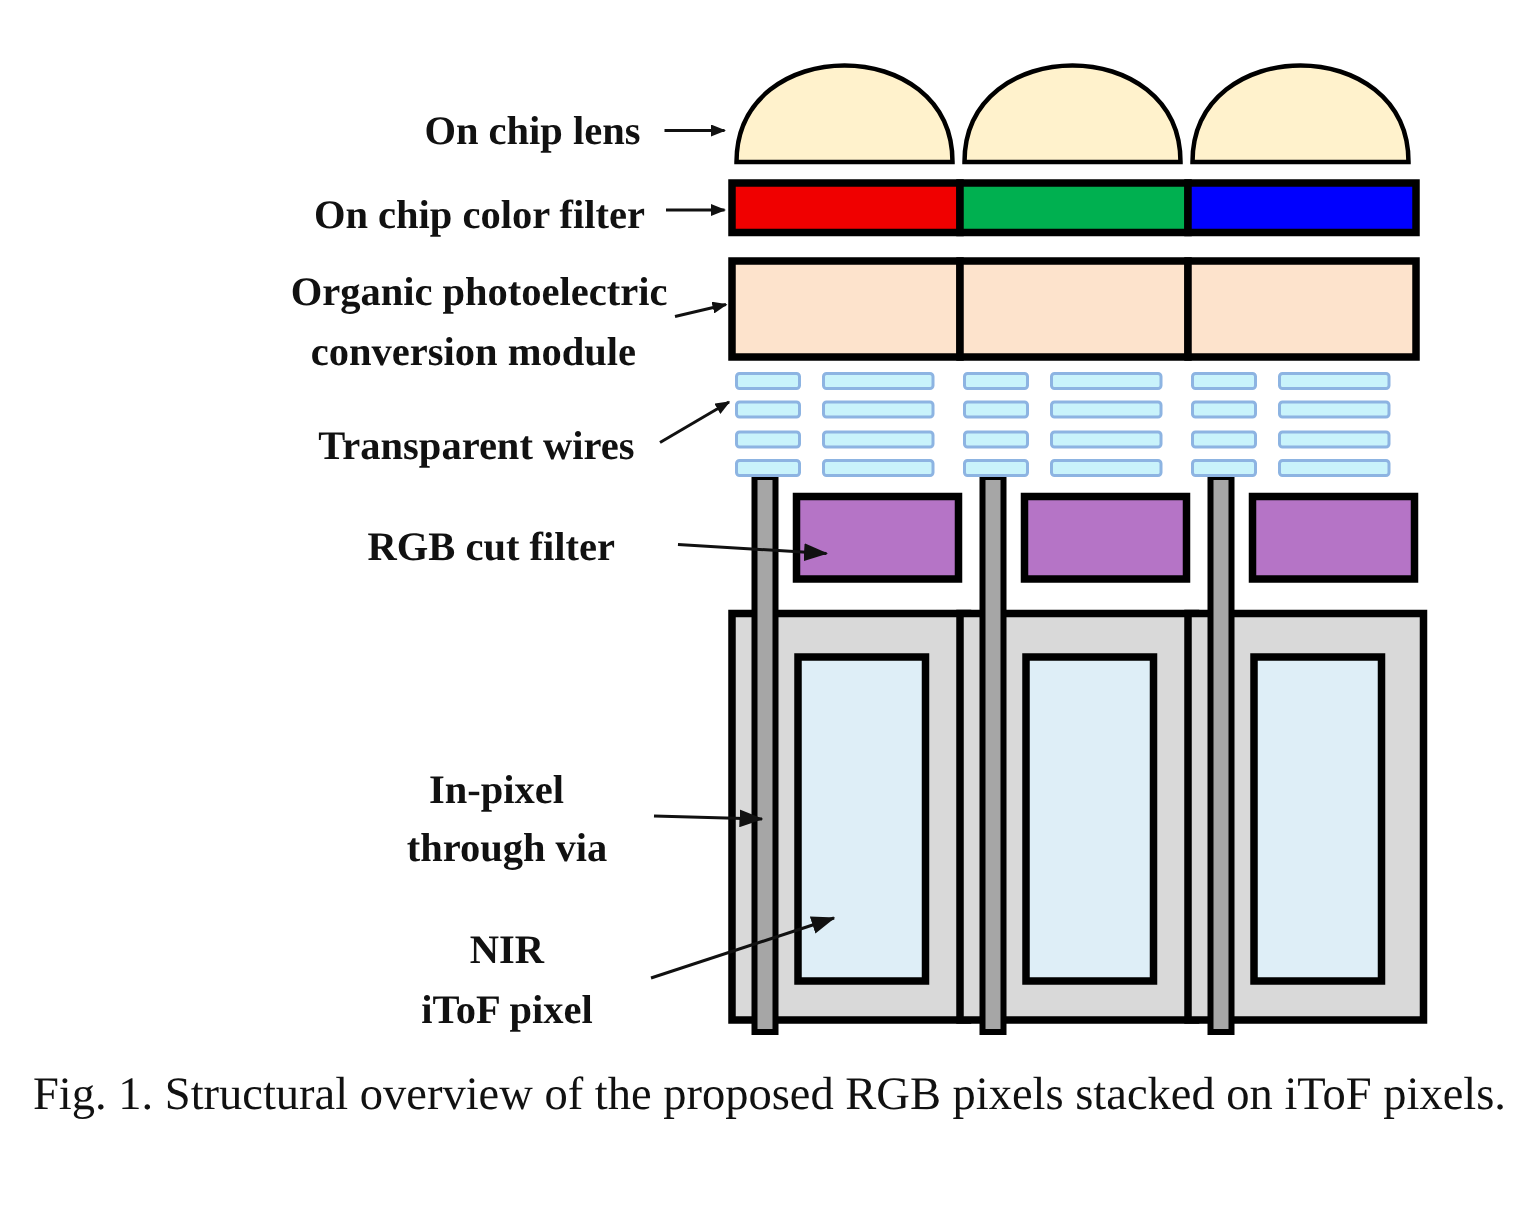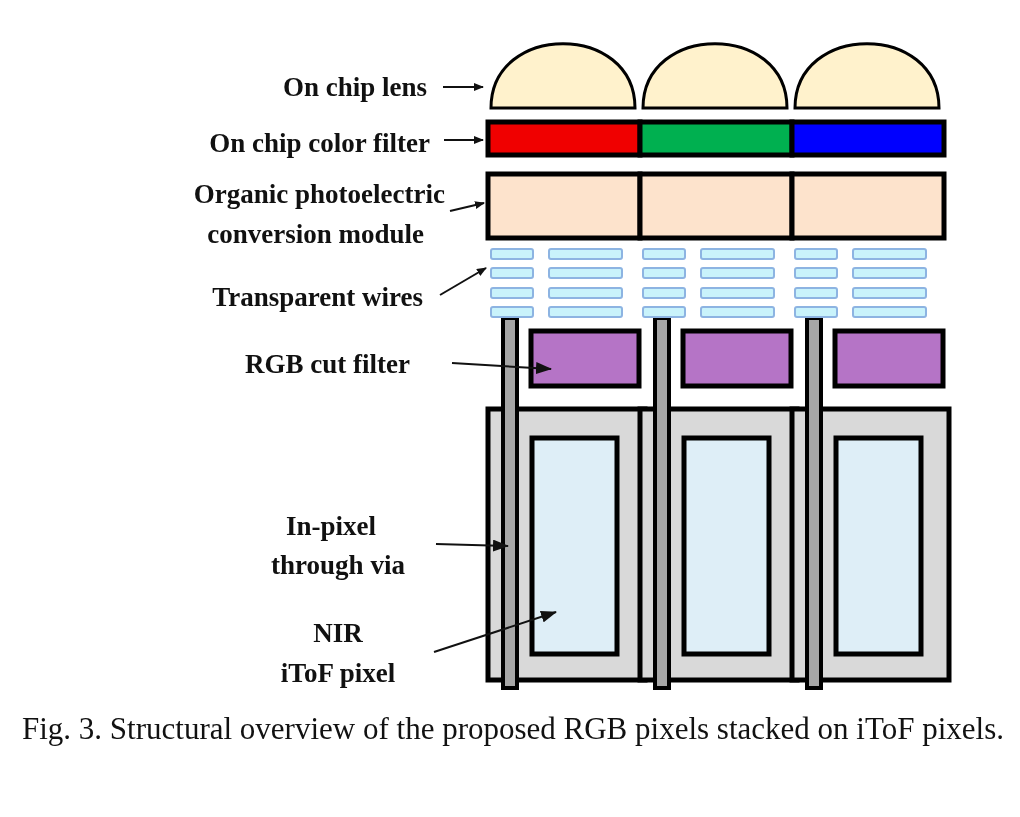--- a/index.html
+++ b/index.html
@@ -97,13 +97,13 @@
 
   <line x1="443" y1="87" x2="483" y2="87" stroke="#111" stroke-width="2" marker-end="url(#ah)"></line>
   <line x1="444" y1="140" x2="483" y2="140" stroke="#111" stroke-width="2" marker-end="url(#ah)"></line>
   <line x1="450" y1="211" x2="484" y2="203" stroke="#111" stroke-width="2" marker-end="url(#ah)"></line>
   <line x1="440" y1="295" x2="486" y2="268" stroke="#111" stroke-width="2" marker-end="url(#ah)"></line>
   <line x1="452" y1="363" x2="551" y2="369" stroke="#111" stroke-width="2" marker-end="url(#ahL)"></line>
   <line x1="436" y1="544" x2="508" y2="546" stroke="#111" stroke-width="2" marker-end="url(#ahL)"></line>
   <line x1="434" y1="652" x2="556" y2="612" stroke="#111" stroke-width="2" marker-end="url(#ahL)"></line>
 </svg>
 
-<div class="caption">Fig. 3. Structural overview of the proposed RGB pixels stacked on iToF pixels.</div>
+<div class="caption">Fig. 1. Structural overview of the proposed RGB pixels stacked on iToF pixels.</div>
 
 </body></html>

